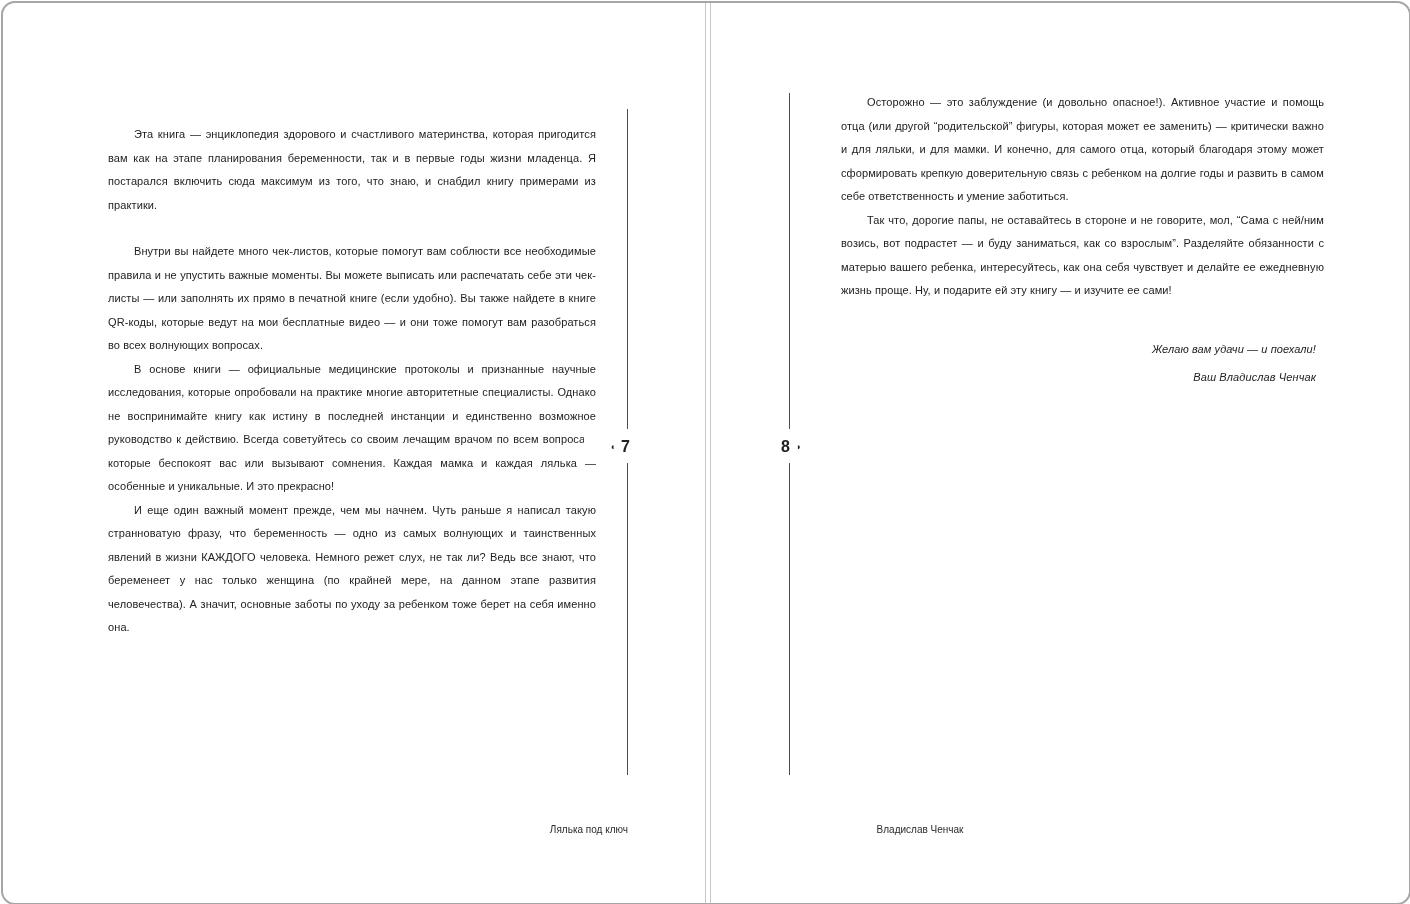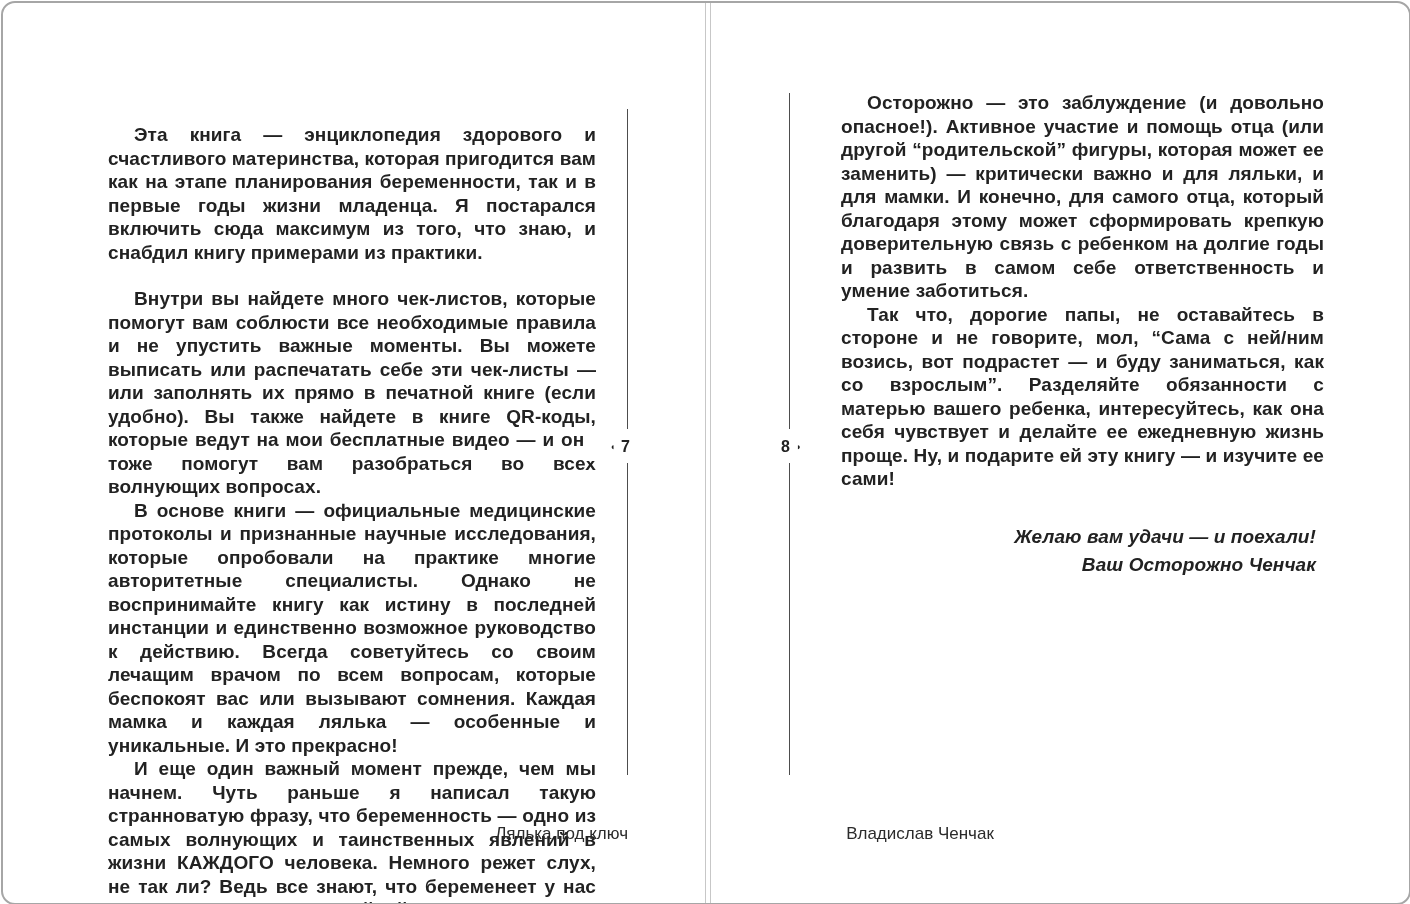--- a/index.html
+++ b/index.html
@@ -34,25 +34,24 @@
     background: #4d4d4d;
   }
   .rule-left-top    { left: 624px; top: 106px; height: 320px; }
   .rule-left-bottom { left: 624px; top: 460px; height: 312px; }
   .rule-right-top   { left: 786px; top: 90px;  height: 336px; }
   .rule-right-bottom{ left: 786px; top: 460px; height: 312px; }
 
   .page-text {
     position: absolute;
     text-align: justify;
-    font-size: 19px;
+    font-size: 11px;
     line-height: 23.5px;
     letter-spacing: 0.1px;
     hyphens: auto;
-    font-weight: bold;
   }
   .page-text p {
     margin: 0;
     text-indent: 26px;
   }
   .left-text  { left: 105px; top: 120px; width: 488px; }
   .right-text { left: 838px; top: 88px;  width: 483px; }
   .gap-above { margin-top: 23px !important; }
 
   .signature {
@@ -76,21 +75,21 @@
     font-size: 16px;
     font-weight: bold;
   }
   .page-number-left  { left: 581px; justify-content: flex-end; }
   .page-number-right { left: 778px; justify-content: flex-start; }
   .page-marker { font-size: 9px; line-height: 1; color: #222; }
 
   .running-footer {
     position: absolute;
     top: 821px;
-    font-size: 17px;
+    font-size: 10px;
     color: #2b2b2b;
   }
   .footer-left  { left: 425px; width: 200px; text-align: right; }
   .footer-right { left: 787px; width: 260px; text-align: center; }
 </style>
 </head>
 <body>
 
 <div class="book-viewer">
 
@@ -106,21 +105,21 @@
     <p class="gap-above">Внутри вы найдете много чек-листов, которые помогут вам соблюсти все необходимые правила и не упустить важные моменты. Вы можете выписать или распечатать себе эти чек-листы — или заполнять их прямо в печатной книге (если удобно). Вы также найдете в книге QR-коды, которые ведут на мои бесплатные видео — и они тоже помогут вам разобраться во всех волнующих вопросах.</p>
     <p>В основе книги — официальные медицинские протоколы и признанные научные исследования, которые опробовали на практике многие авторитетные специалисты. Однако не воспринимайте книгу как истину в последней инстанции и единственно возможное руководство к действию. Всегда советуйтесь со своим лечащим врачом по всем вопросам, которые беспокоят вас или вызывают сомнения. Каждая мамка и каждая лялька — особенные и уникальные. И это прекрасно!</p>
     <p>И еще один важный момент прежде, чем мы начнем. Чуть раньше я написал такую странноватую фразу, что беременность — одно из самых волнующих и таинственных явлений в жизни КАЖДОГО человека. Немного режет слух, не так ли? Ведь все знают, что беременеет у нас только женщина (по крайней мере, на данном этапе развития человечества). А значит, основные заботы по уходу за ребенком тоже берет на себя именно она.</p>
   </div>
 
   <div class="page-text right-text">
     <p>Осторожно — это заблуждение (и довольно опасное!). Активное участие и помощь отца (или другой “родительской” фигуры, которая может ее заменить) — критически важно и для ляльки, и для мамки. И конечно, для самого отца, который благодаря этому может сформировать крепкую доверительную связь с ребенком на долгие годы и развить в самом себе ответственность и умение заботиться.</p>
     <p>Так что, дорогие папы, не оставайтесь в стороне и не говорите, мол, “Сама с ней/ним возись, вот подрастет — и буду заниматься, как со взрослым”. Разделяйте обязанности с матерью вашего ребенка, интересуйтесь, как она себя чувствует и делайте ее ежедневную жизнь проще. Ну, и подарите ей эту книгу — и изучите ее сами!</p>
     <div class="signature">
       <div>Желаю вам удачи — и поехали!</div>
-      <div>Ваш Осторожно Ченчак</div>
+      <div>Ваш Владислав Ченчак</div>
     </div>
   </div>
 
   <div class="page-number-block page-number-left">
     <span class="page-marker">◖</span>
     <span>7</span>
   </div>
 
   <div class="page-number-block page-number-right">
     <span>8</span>

